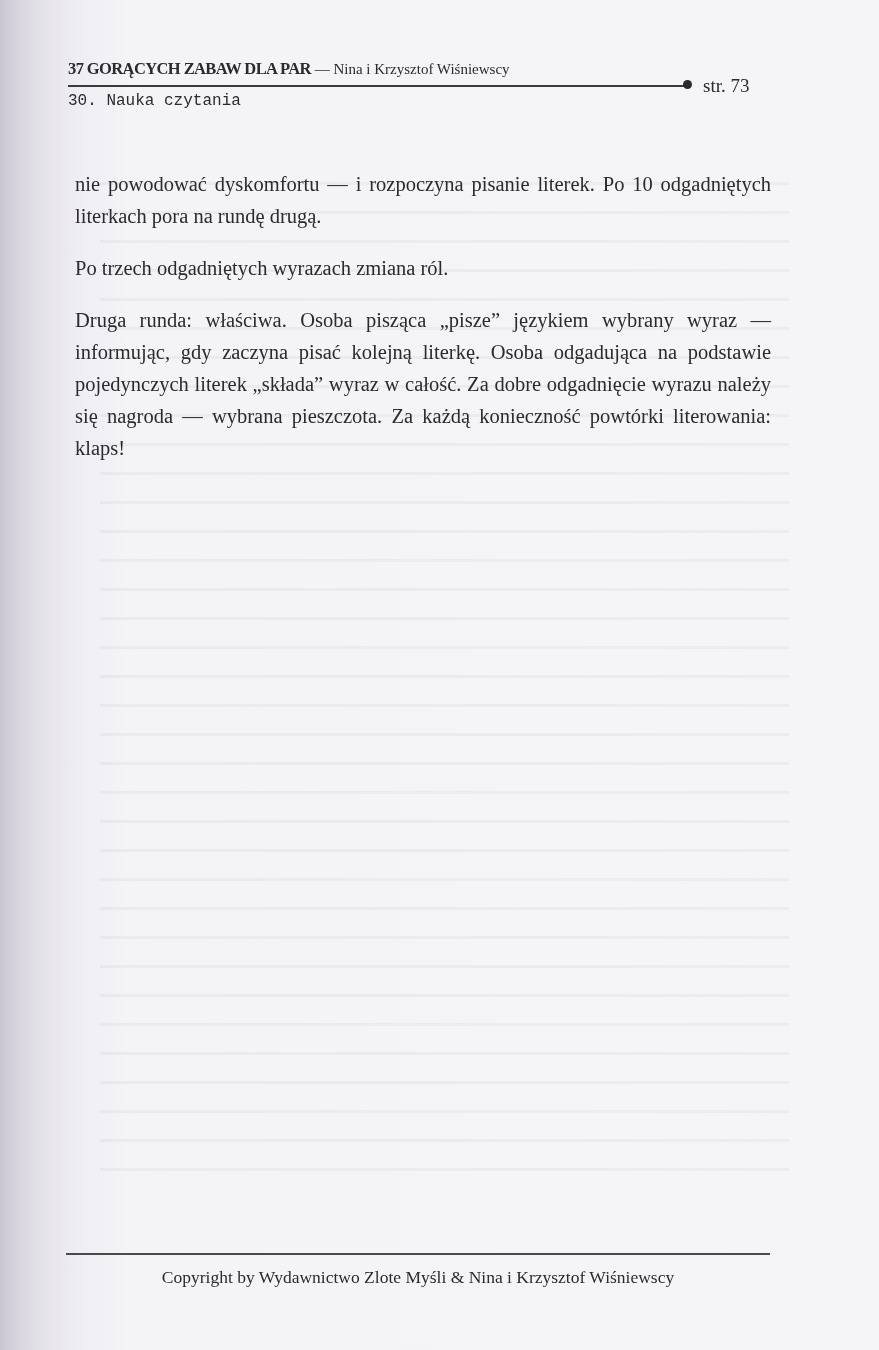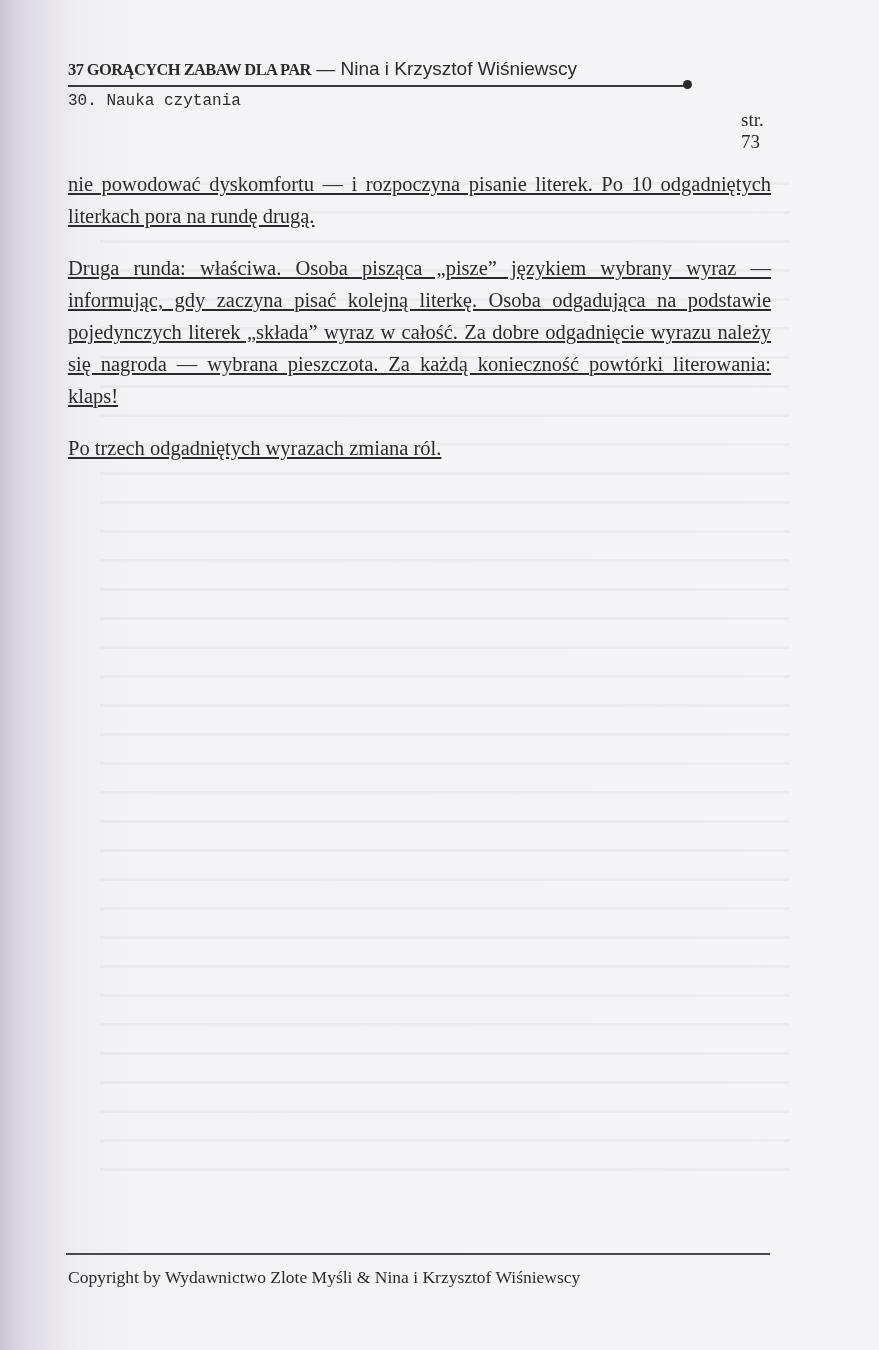--- a/index.html
+++ b/index.html
@@ -44,83 +44,81 @@
       line-height: 22px;
       white-space: nowrap;
     }
     .header-title {
       font-family: "Liberation Serif", serif;
       font-weight: bold;
       letter-spacing: -0.6px;
       font-size: 16.5px;
     }
     .header-authors {
-      font-family: Liberation Sans, sans-serif;
-      font-size: 19px;
+      font-family: Liberation Serif, serif;
+      font-size: 15px;
     }
     .header-rule {
       position: absolute;
       left: 0;
       top: 27px;
       width: 617px;
       height: 2px;
       background: #3a3940;
     }
     .bullet {
       position: absolute;
       left: 615px;
       top: 22px;
       width: 9px;
       height: 9px;
       border-radius: 50%;
       background: #2b2a2e;
     }
     .page-num {
       position: absolute;
-      left: 673px;
+      left: 635px;
       top: 17px;
       font-family: "Liberation Serif", serif;
       font-size: 19px;
-      margin-top: 34px;
     }
     .chapter {
       position: absolute;
       left: 0;
       top: 34px;
       font-family: Liberation Mono, monospace;
       font-size: 16px;
     }
     .body-text {
       position: absolute;
       left: 68px;
       top: 168px;
       width: 703px;
       font-family: "Liberation Serif", serif;
       font-size: 20.5px;
       line-height: 32px;
       text-align: justify;
     }
     .para {
-      margin: 0 0 20px 0;
-      text-decoration: underline;
+      margin: 0 0 20px 7px;
     }
     .footer-rule {
       position: absolute;
       left: 66px;
       top: 1253px;
       width: 704px;
       height: 2px;
       background: #4a4950;
     }
     .footer {
       position: absolute;
       left: 68px;
       top: 1267px;
       width: 700px;
-      text-align: left;
+      text-align: center;
       font-family: "Liberation Serif", serif;
       font-size: 17.5px;
     }
   </style>
 </head>
 <body>
 
 <div class="page">
   <div class="bleed"></div>
 
@@ -129,19 +127,19 @@
       <span class="header-title">37 GORĄCYCH ZABAW DLA PAR</span><span class="header-authors"> — Nina i Krzysztof Wiśniewscy</span>
     </div>
     <div class="header-rule"></div>
     <div class="bullet"></div>
     <div class="page-num">str. 73</div>
     <div class="chapter">30. Nauka czytania</div>
   </div>
 
   <div class="body-text">
     <p class="para">nie powodować dyskomfortu — i rozpoczyna pisanie literek. Po 10 odgadniętych literkach pora na rundę drugą.</p>
+    <p class="para">Po trzech odgadniętych wyrazach zmiana ról.</p>
     <p class="para">Druga runda: właściwa. Osoba pisząca „pisze” językiem wybrany wyraz — informując, gdy zaczyna pisać kolejną literkę. Osoba odgadująca na podstawie pojedynczych literek „składa” wyraz w całość. Za dobre odgadnięcie wyrazu należy się nagroda — wybrana pieszczota. Za każdą konieczność powtórki literowania: klaps!</p>
-    <p class="para">Po trzech odgadniętych wyrazach zmiana ról.</p>
   </div>
 
   <div class="footer-rule"></div>
   <div class="footer">Copyright by Wydawnictwo Zlote Myśli &amp; Nina i Krzysztof Wiśniewscy</div>
 </div>
 
 </body></html>

